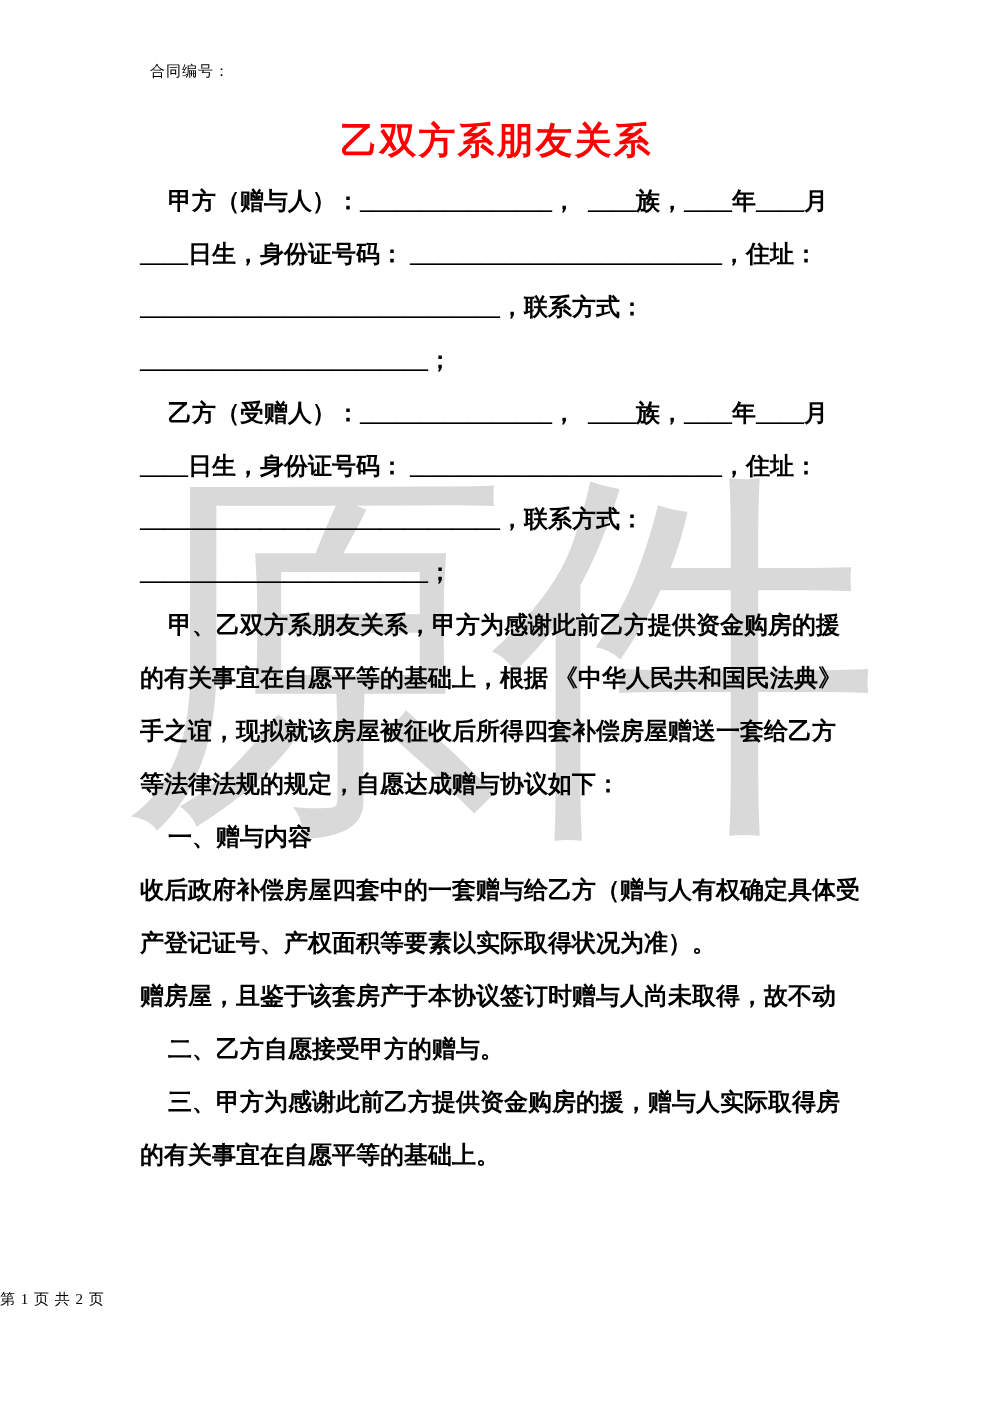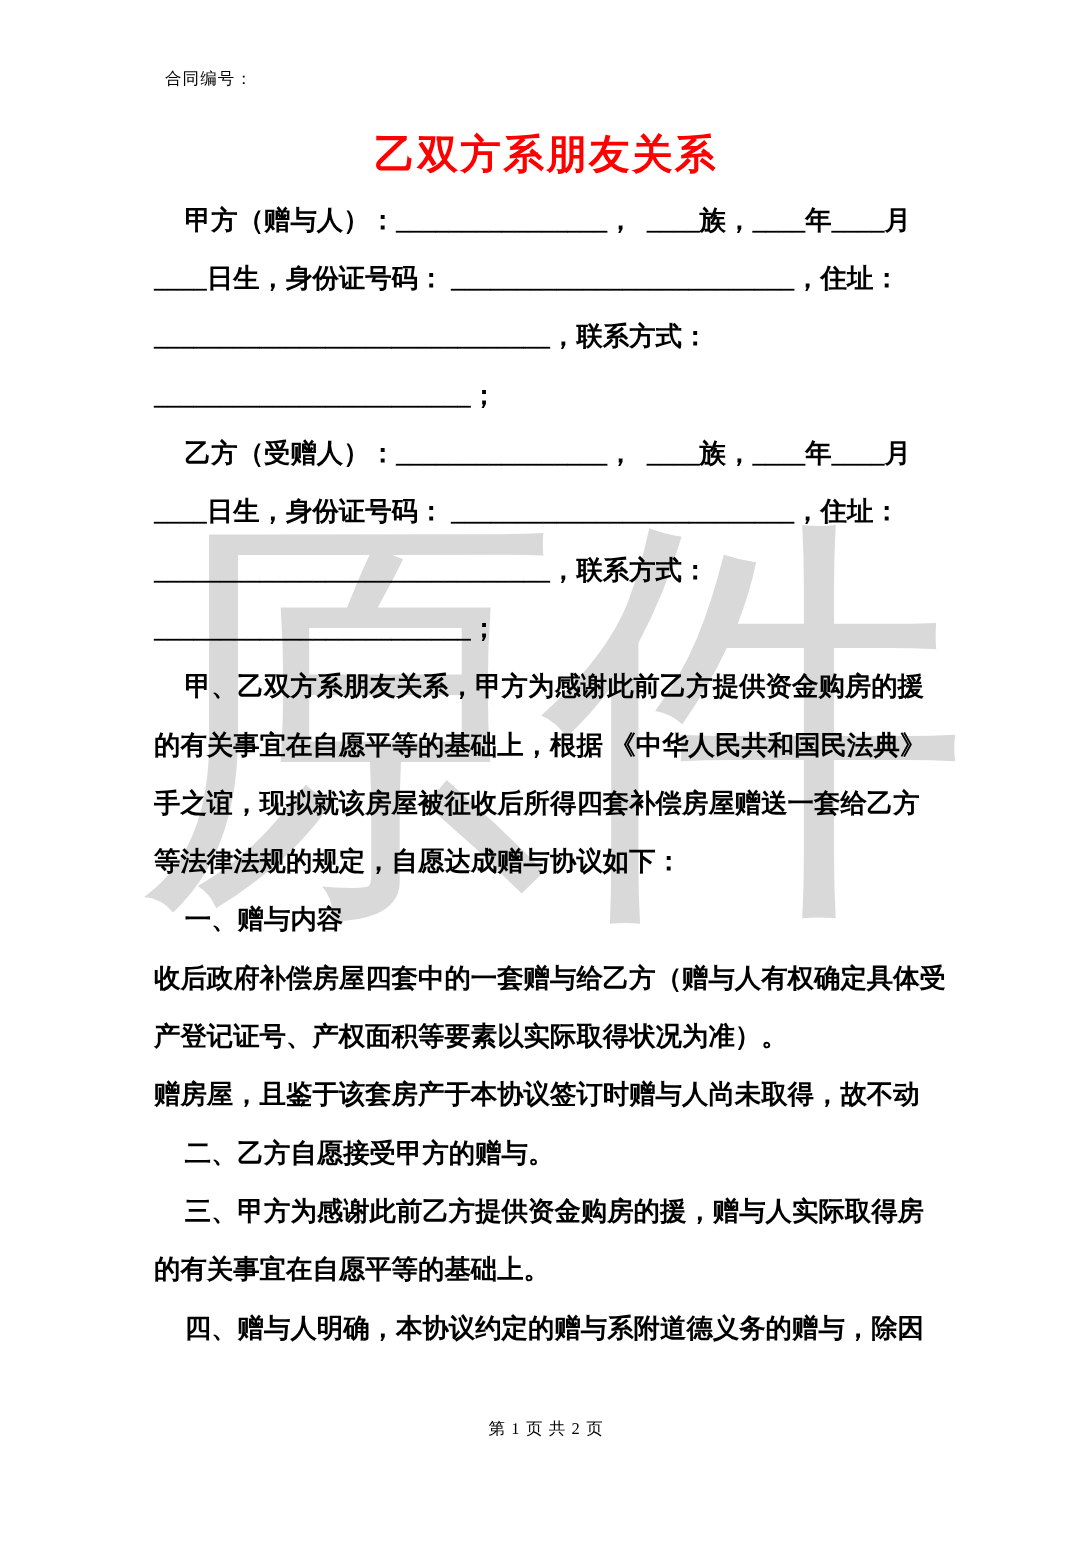--- a/index.html
+++ b/index.html
@@ -53,21 +53,21 @@
     height: 53px;
     line-height: 53px;
     font-size: 24px;
     white-space: pre;
     overflow: visible;
   }
   .line.indent { padding-left: 28px; }
   .page-footer {
     position: absolute;
     left: 0; right: 0; top: 1290px;
-    text-align: center;
+    text-align: left;
     font-size: 15px;
     letter-spacing: 1px;
     z-index: 1;
   }
 </style>
 </head>
 <body>
 
 <div class="page">
 
@@ -90,18 +90,17 @@
     <div class="line">的有关事宜在自愿平等的基础上，根据 《中华人民共和国民法典》</div>
     <div class="line">手之谊，现拟就该房屋被征收后所得四套补偿房屋赠送一套给乙方</div>
     <div class="line">等法律法规的规定，自愿达成赠与协议如下：</div>
     <div class="line indent">一、赠与内容</div>
     <div class="line">收后政府补偿房屋四套中的一套赠与给乙方（赠与人有权确定具体受</div>
     <div class="line">产登记证号、产权面积等要素以实际取得状况为准）。</div>
     <div class="line">赠房屋，且鉴于该套房产于本协议签订时赠与人尚未取得，故不动</div>
     <div class="line indent">二、乙方自愿接受甲方的赠与。</div>
     <div class="line indent">三、甲方为感谢此前乙方提供资金购房的援，赠与人实际取得房</div>
     <div class="line">的有关事宜在自愿平等的基础上。</div>
-    <div class="line indent">四、赠与人明确，本协议约定的赠与系附道德义务的赠与，除因</div>
   </div>
 
   <div class="page-footer">第 1 页 共 2 页</div>
 
 </div>
 
 </body></html>

